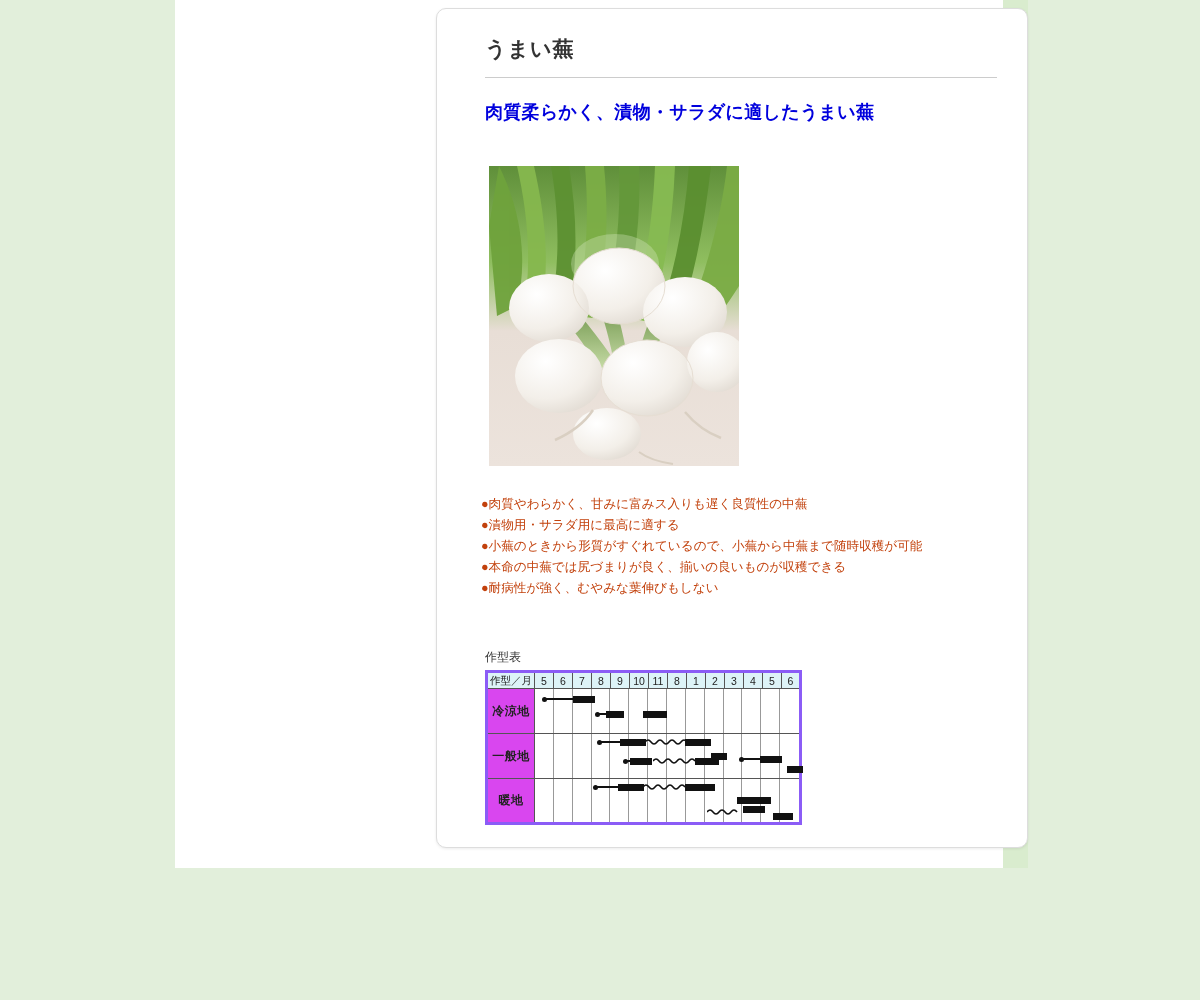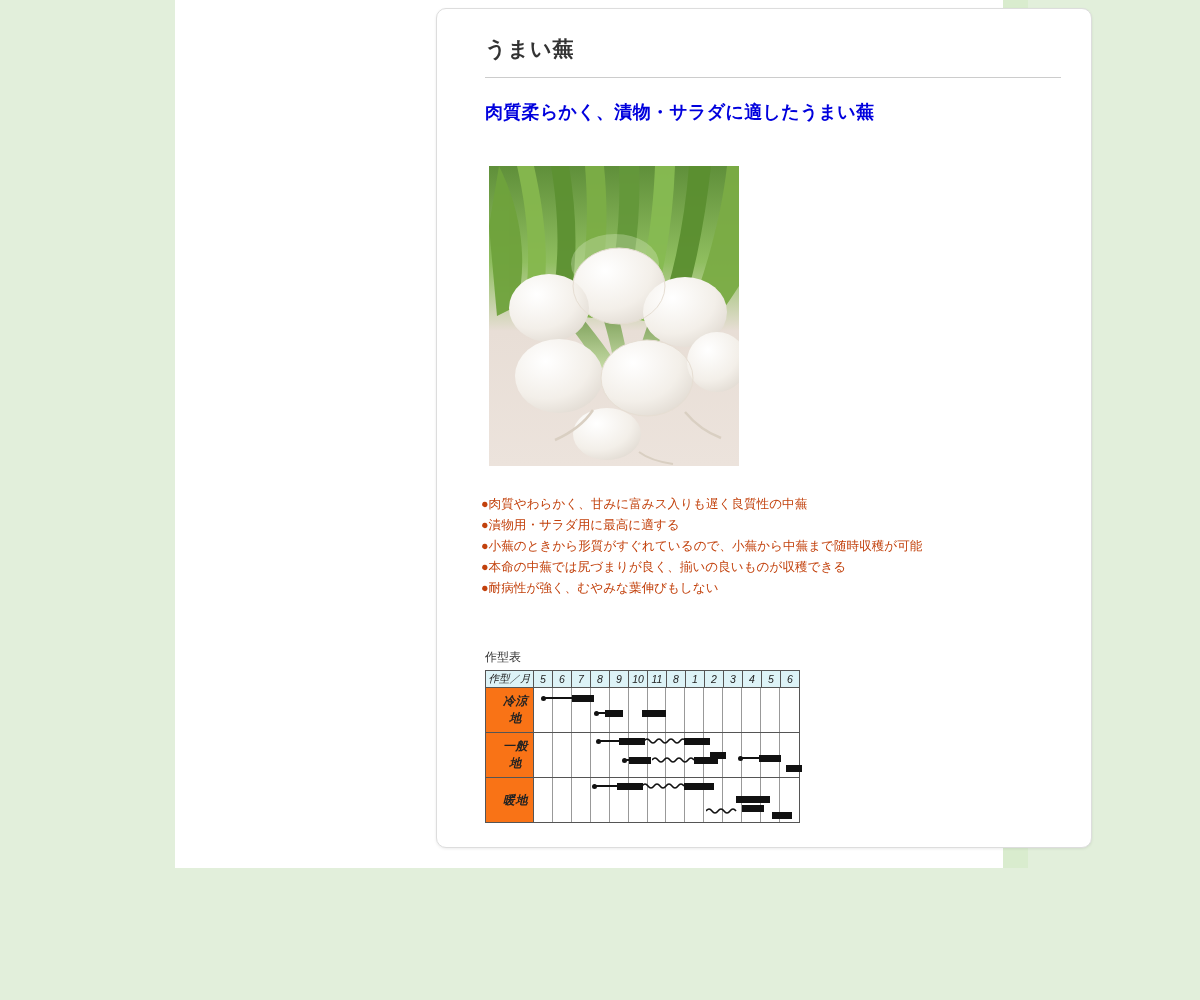--- a/index.html
+++ b/index.html
@@ -33,21 +33,21 @@
     left: 1003px;
     top: 0;
     width: 25px;
     height: 868px;
     background: #d9ecce;
   }
   .content-card {
     position: absolute;
     left: 436px;
     top: 8px;
-    width: 656px;
+    width: 592px;
     height: 840px;
     background: #ffffff;
     border: 1px solid #dddddd;
     border-radius: 10px;
     box-shadow: 0 1px 3px rgba(0,0,0,0.08);
     padding: 22px 30px 20px 48px;
   }
   .title {
     font-size: 21px;
     font-weight: bold;
@@ -81,49 +81,47 @@
   }
   .bullets div { white-space: nowrap; }
   .chart-label {
     margin: 50px 0 4px 0;
     font-size: 12px;
     color: #333333;
   }
   
   .sched {
     border-collapse: collapse;
-    border: 1px solid #8b5cf6;
+    border: 3px solid #8b5cf6;
     font-size: 11px;
     color: #222222;
-    font-style: italic;
   }
   .sched th, .sched td {
     border: 1px solid #555555;
     padding: 0;
     text-align: center;
     vertical-align: middle;
   }
   .sched thead th {
     background: #ddf3f7;
     height: 17px;
     font-weight: normal;
     font-size: 10.5px;
   }
   .sched thead th.corner {
     width: 48px;
     font-size: 10.5px;
   }
   .sched thead th.mon { width: 19px; }
   .sched td.rowhead {
-    background: #f97316;
+    background: #d946ef;
     width: 48px;
     font-weight: bold;
     font-size: 12px;
     letter-spacing: 0.5px;
-    padding-left: 12px;
   }
   .sched td.lane {
     height: 45px;
     position: relative;
     padding: 0;
   }
   .lane-inner {
     position: absolute;
     left: 0; top: 0; right: 0; bottom: 0;
   }

